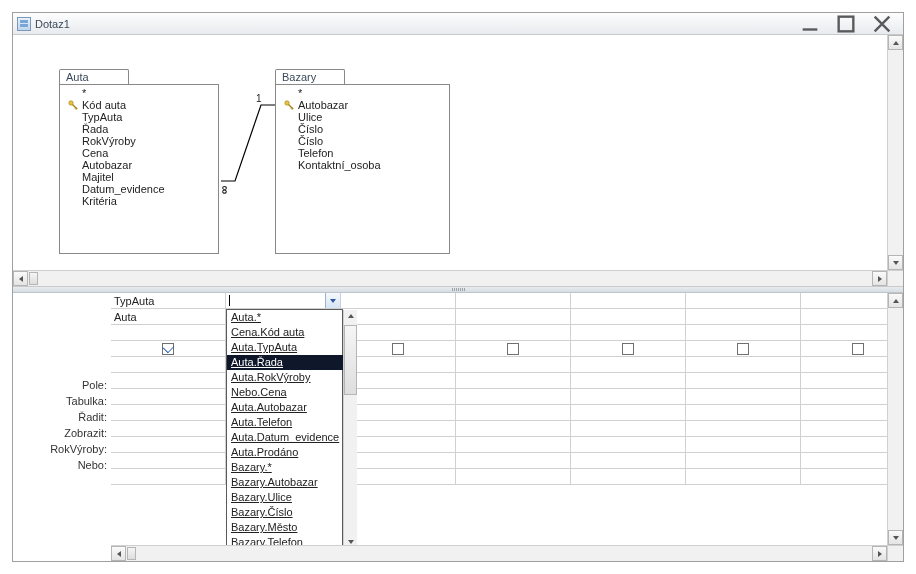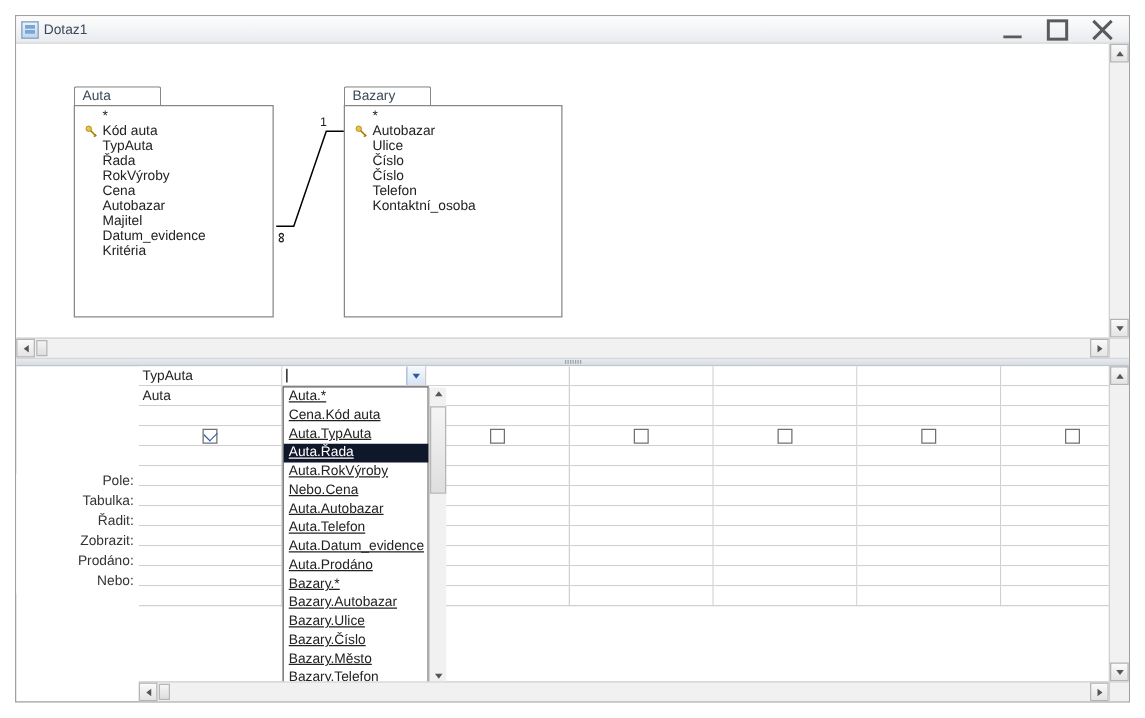--- a/index.html
+++ b/index.html
@@ -354,21 +354,21 @@
         <span></span>
       </div>
   </div>
 
   <div class="lower">
     <div class="row-labels">
       <div class="rlabel">Pole:</div>
       <div class="rlabel">Tabulka:</div>
       <div class="rlabel">Řadit:</div>
       <div class="rlabel">Zobrazit:</div>
-      <div class="rlabel">Prodáno:</div>
+      <div class="rlabel">RokVýroby:</div>
       <div class="rlabel">Nebo:</div>
     </div>
 
     <div class="grid-wrap">
       <div class="grid" id="design-grid">
           <div class="cell">TypAuta</div>
           <div class="cell combo-cell">
             <span class="text-cursor"></span>
             <div class="combo-btn">
               <svg viewBox="0 0 8 8">

